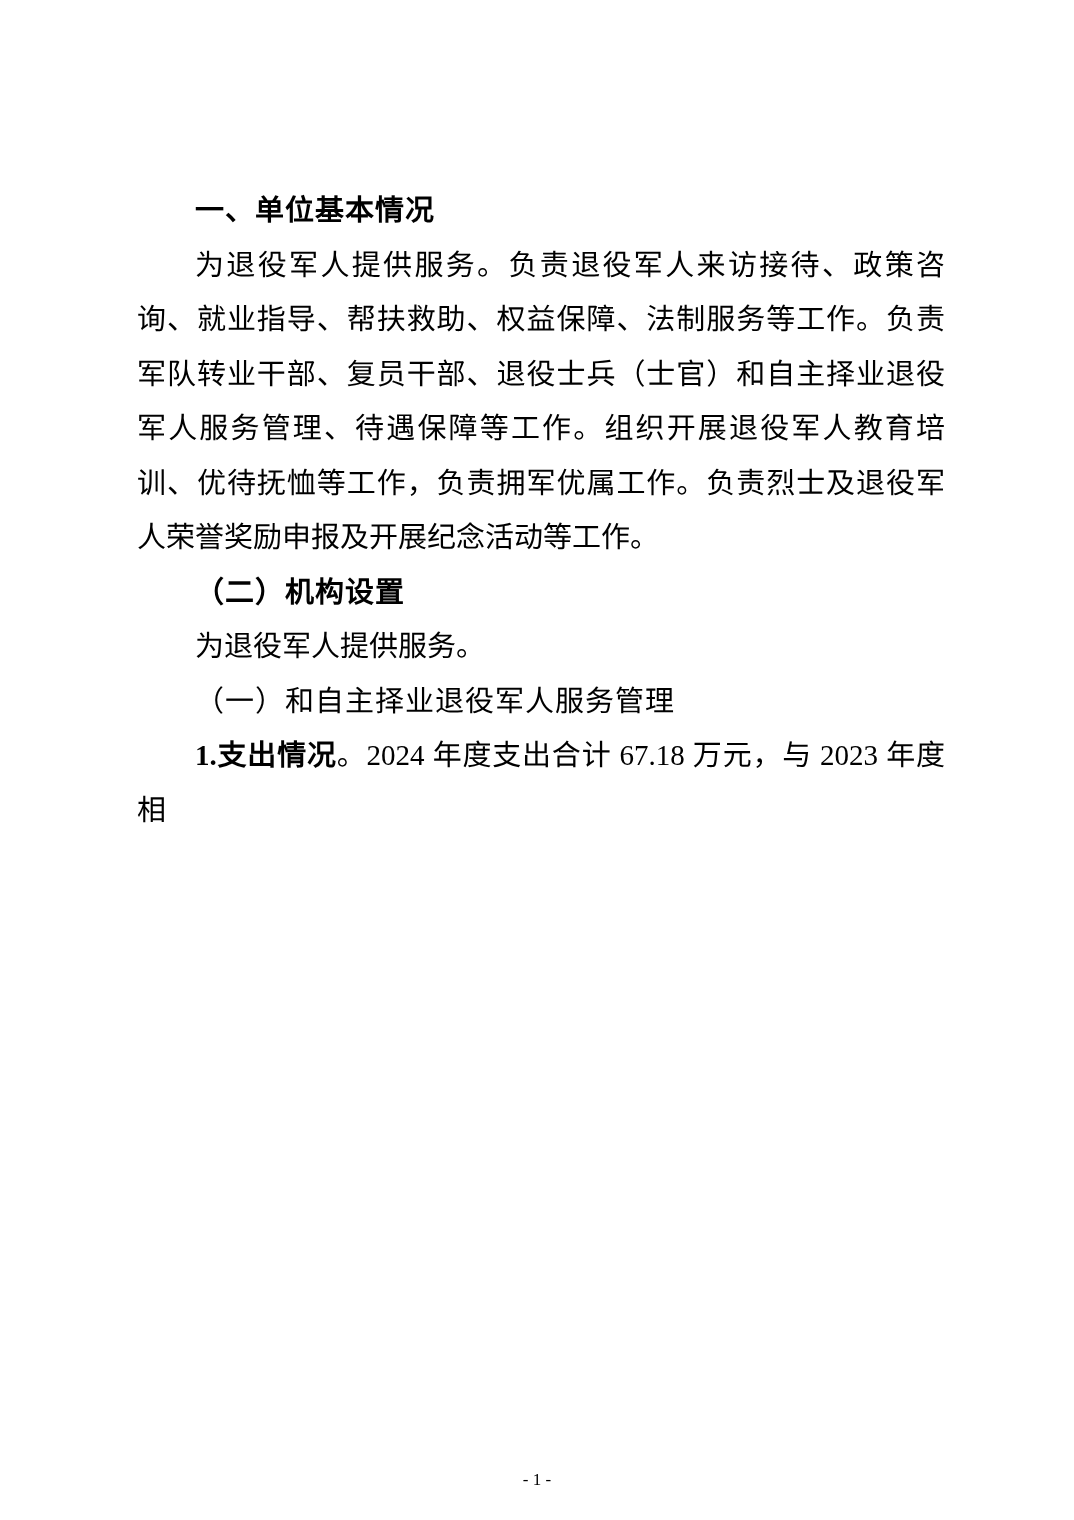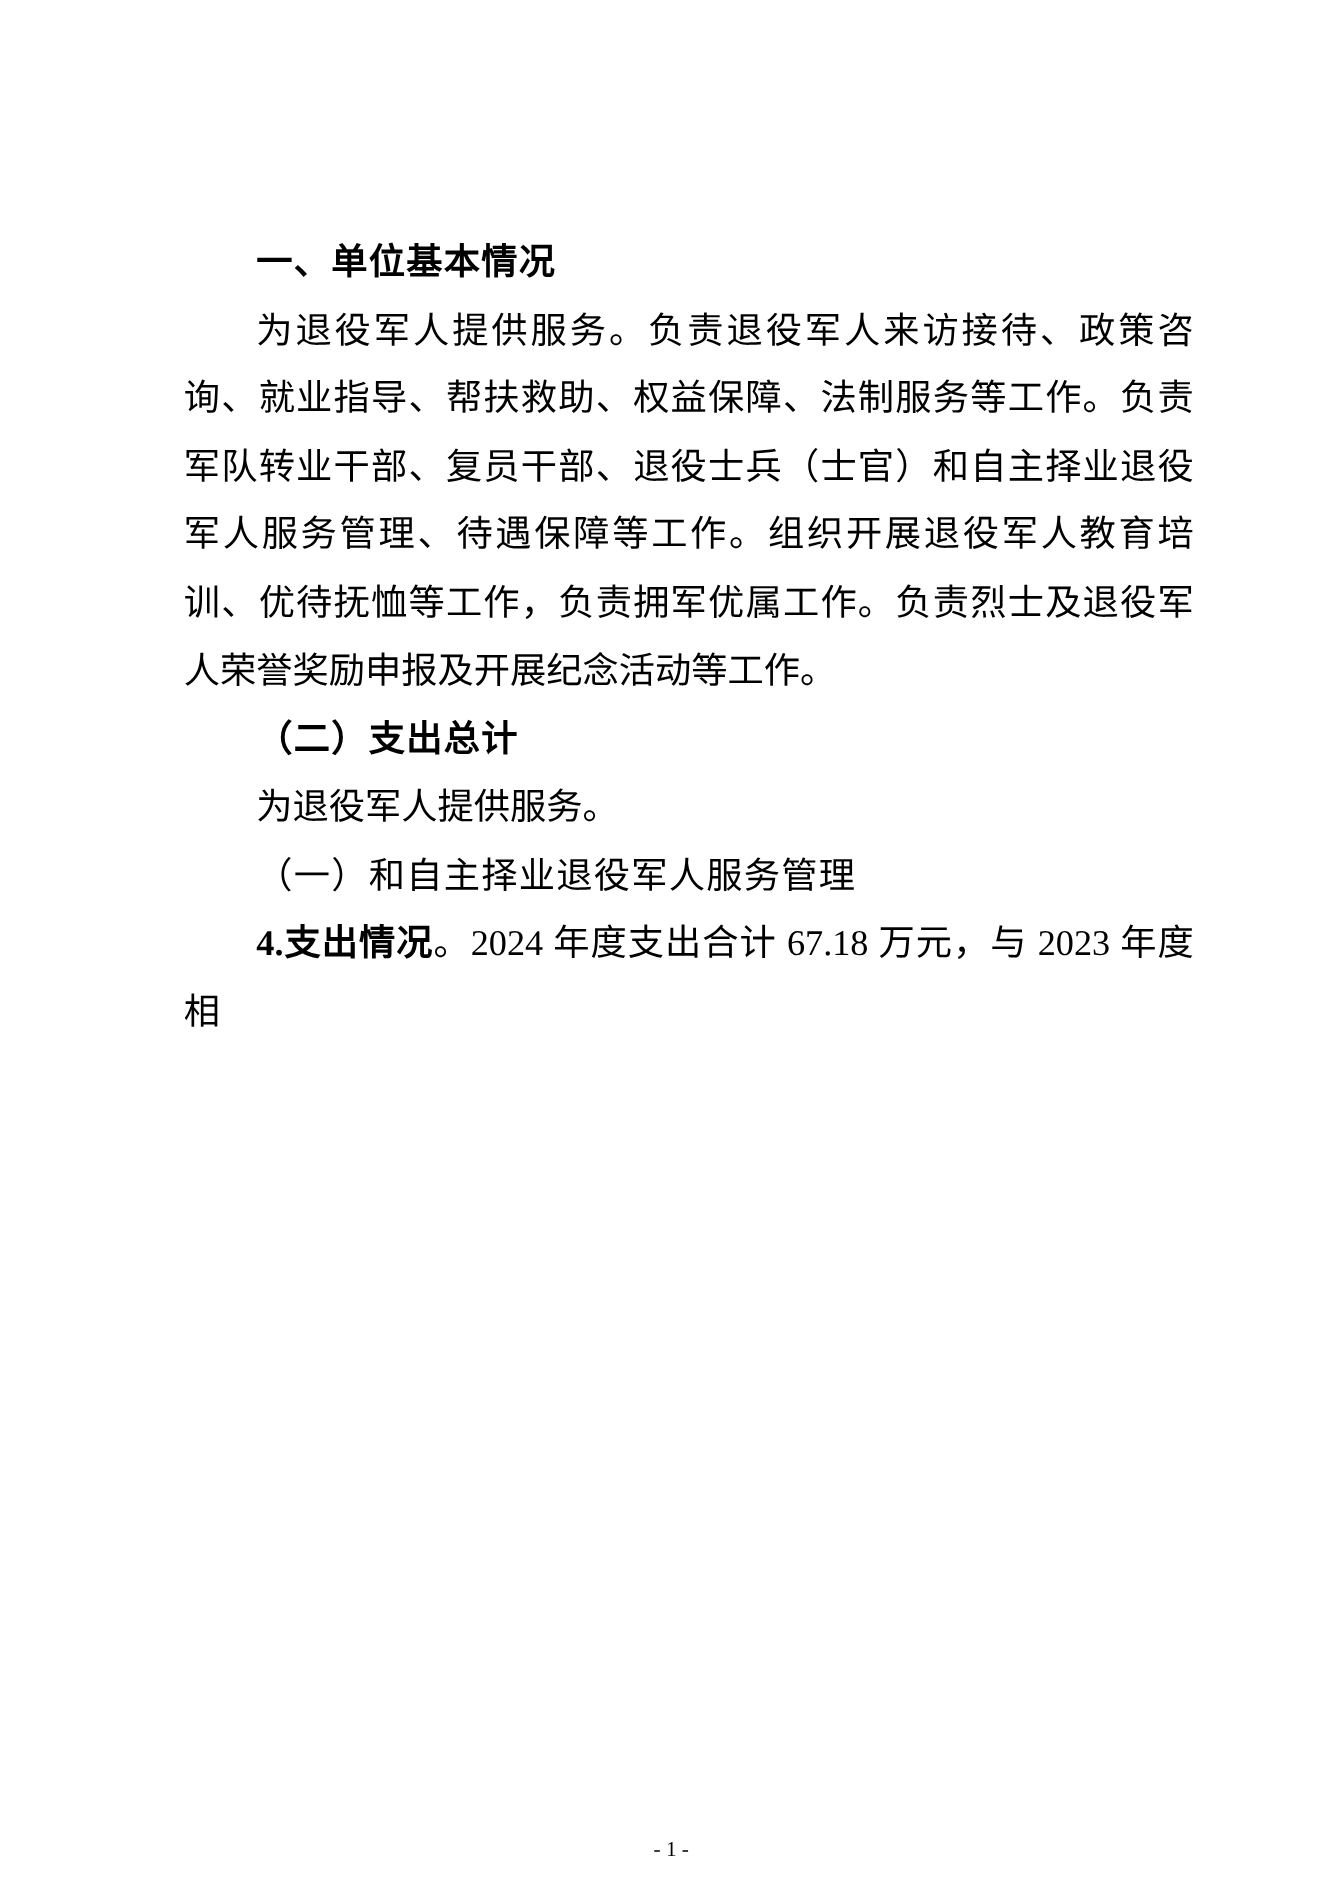--- a/index.html
+++ b/index.html
@@ -13,21 +13,21 @@
     height: 1520px;
     margin: 0 auto;
     background: #ffffff;
     color: #000000;
     overflow: hidden;
     font-family: "Liberation Serif", "DejaVu Serif", serif;
   }
   .content {
     position: absolute;
     top: 183px;
-    left: 147px;
+    left: 137px;
     width: 808px;
   }
   .content > * {
     margin: 0;
     padding: 0;
     font-size: 29px;
     line-height: 54.5px;
     text-indent: 2em;
   }
   .h1 {
@@ -67,27 +67,27 @@
 <body>
 
 <div class="page">
   <div class="content">
 
     <div class="h1">一、单位基本情况</div>
 
 
     <p class="para">为退役军人提供服务。负责退役军人来访接待、政策咨询、就业指导、帮扶救助、权益保障、法制服务等工作。负责军队转业干部、复员干部、退役士兵（士官）和自主择业退役军人服务管理、待遇保障等工作。组织开展退役军人教育培训、优待抚恤等工作，负责拥军优属工作。负责烈士及退役军人荣誉奖励申报及开展纪念活动等工作。</p>
 
-    <div class="h2 bold">（二）支出总计</div>
+    <div class="h2 bold">（二）机构设置</div>
 
     <p class="para">为退役军人提供服务。</p>
 
 
     <div class="h2">（一）和自主择业退役军人服务管理</div>
 
 
 
-    <p class="para"><span class="lead">4.支出情况</span><span>。2024 年度支出合计 67.18 万元，与 2023 年度相</span></p>
+    <p class="para"><span class="lead">1.支出情况</span><span>。2024 年度支出合计 67.18 万元，与 2023 年度相</span></p>
 
   </div>
 
   <div class="footer">- 1 -</div>
 </div>
 
 </body></html>

